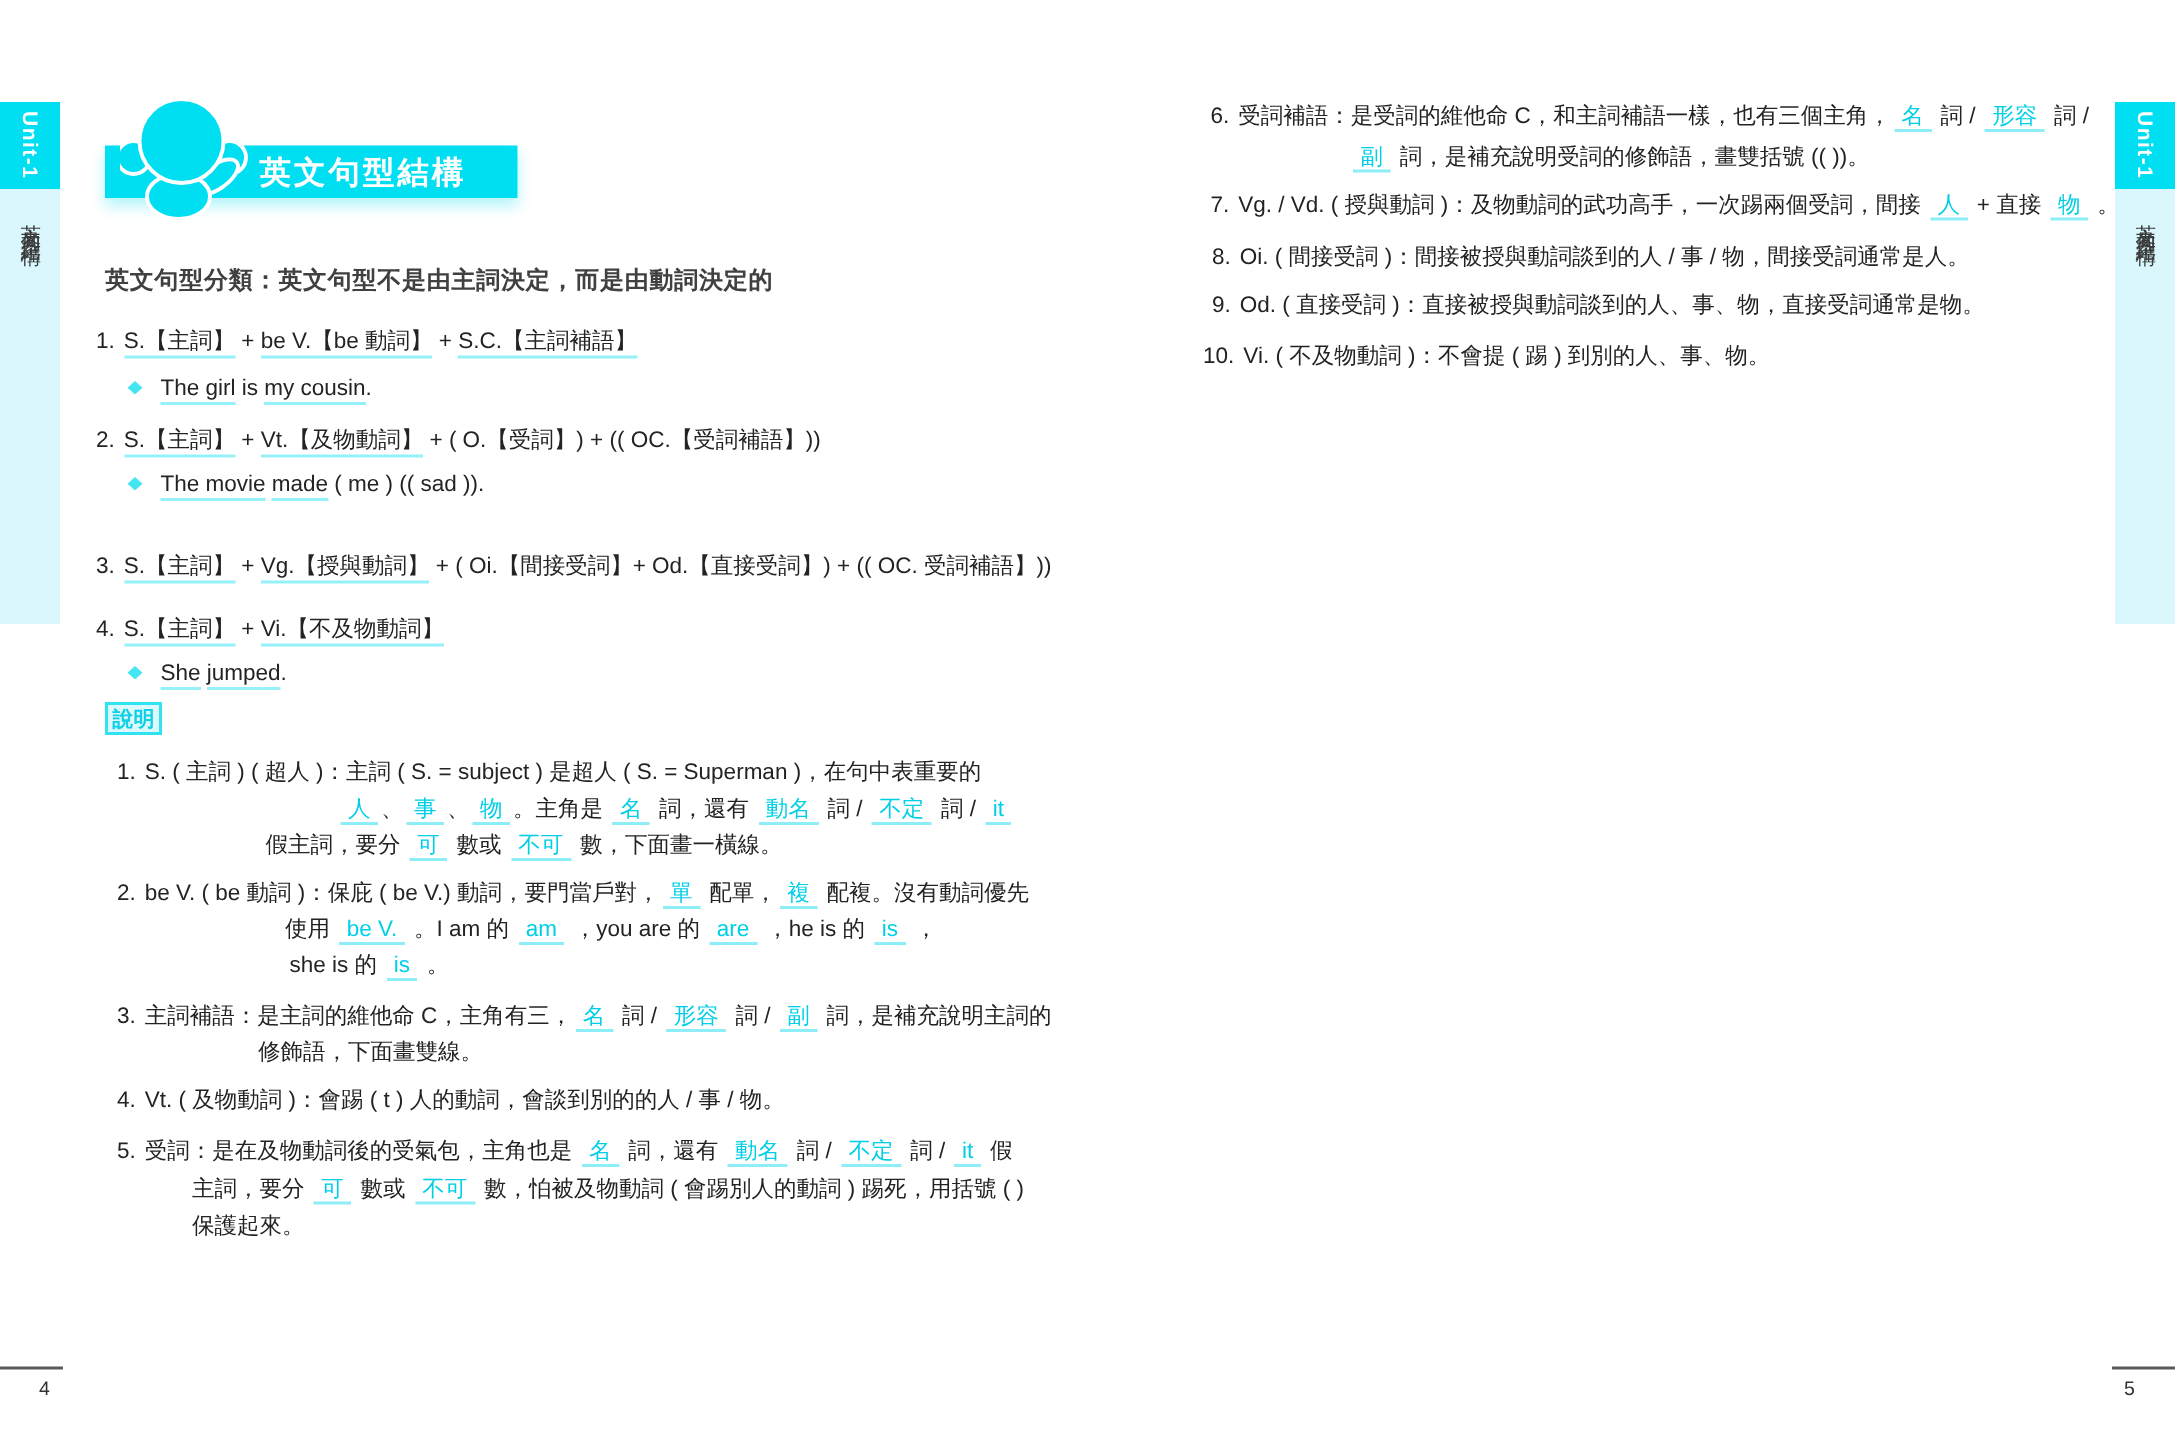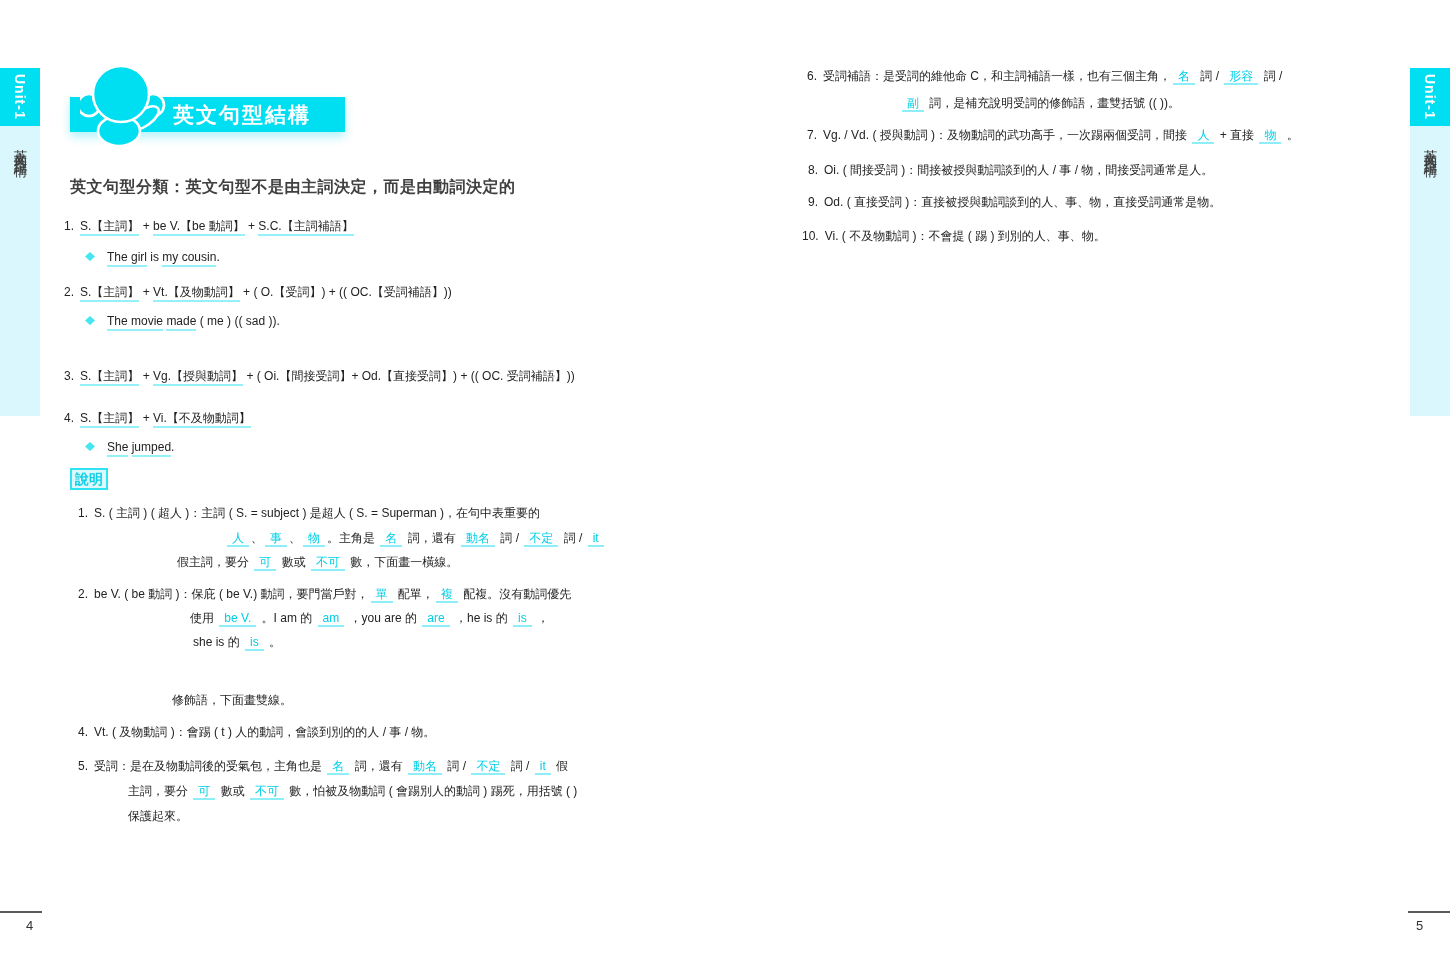--- a/index.html
+++ b/index.html
@@ -15,21 +15,21 @@
   .strip span{writing-mode:vertical-rl;color:#3a3a3a;font-size:13.5px;letter-spacing:3px;}
   
   .banner{position:absolute;left:70px;top:97px;width:275px;height:35px;background:#00dff2;
           box-shadow:0 5px 9px rgba(0,220,242,.30);}
   .banner-title{position:absolute;left:103px;top:4px;color:#fff;font-weight:bold;font-size:21px;
                 letter-spacing:2px;white-space:nowrap;}
   .mascot{position:absolute;left:80px;top:62px;z-index:3;}
   
   .heading{position:absolute;left:70px;top:177px;font-size:16px;font-weight:bold;color:#404040;
            letter-spacing:.5px;white-space:nowrap;}
-  .line{position:absolute;white-space:nowrap;font-size:12px;color:#232323;}
+  .line{position:absolute;white-space:nowrap;font-size:15px;color:#232323;}
   .num{display:inline-block;margin-right:6px;}
   .u{border-bottom:2px solid #96f0f8;padding-bottom:1px;}
   .ans{color:#00cfe6;border-bottom:2px solid #8deef7;padding:0 5px;margin:0 2px;}
   .bullet{display:inline-block;width:10px;height:9px;background:#45e6f2;margin-right:12px;
           clip-path:polygon(50% 0,100% 50%,50% 100%,0 50%);}
   .badge{position:absolute;left:70px;top:468px;display:inline-block;border:2px solid #2fe3f2;
          background:#dcfafd;color:#0fd0e6;font-weight:bold;font-size:14px;line-height:16px;
          padding:1px 3px;white-space:nowrap;}
   
   .foot-rule{position:absolute;height:2px;background:#5a5a5a;top:911px;}
@@ -87,20 +87,21 @@
   <div class="badge">說明</div>
 
   <div class="line" style="left:78px;top:505px;"><span class="num">1.</span><span><span>S. ( 主詞 ) ( 超人 )：主詞 ( S. = subject ) 是超人 ( S. = Superman )，在句中表重要的</span></span></div>
   <div class="line" style="left:225px;top:530px;"><span><span class="ans">人</span><span>、</span><span class="ans">事</span><span>、</span><span class="ans">物</span><span>。主角是 </span><span class="ans">名</span><span> 詞，還有 </span><span class="ans">動名</span><span> 詞 / </span><span class="ans">不定</span><span> 詞 / </span><span class="ans">it</span></span></div>
   <div class="line" style="left:177px;top:554px;"><span><span>假主詞，要分 </span><span class="ans">可</span><span> 數或 </span><span class="ans">不可</span><span> 數，下面畫一橫線。</span></span></div>
 
   <div class="line" style="left:78px;top:586px;"><span class="num">2.</span><span><span>be V. ( be 動詞 )：保庇 ( be V.) 動詞，要門當戶對，</span><span class="ans">單</span><span> 配單，</span><span class="ans">複</span><span> 配複。沒有動詞優先</span></span></div>
   <div class="line" style="left:190px;top:610px;text-align:right;"><span><span>使用 </span><span class="ans">be V.</span><span> 。I am 的 </span><span class="ans">am</span><span> ，you are 的 </span><span class="ans">are</span><span> ，he is 的 </span><span class="ans">is</span><span> ，</span></span></div>
   <div class="line" style="left:193px;top:634px;"><span><span>she is 的 </span><span class="ans">is</span><span> 。</span></span></div>
 
+  <div class="line" style="left:78px;top:668px;"><span class="num">3.</span><span><span>主詞補語：是主詞的維他命 C，主角有三，</span><span class="ans">名</span><span> 詞 / </span><span class="ans">形容</span><span> 詞 / </span><span class="ans">副</span><span> 詞，是補充說明主詞的</span></span></div>
   <div class="line" style="left:172px;top:692px;"><span><span>修飾語，下面畫雙線。</span></span></div>
 
   <div class="line" style="left:78px;top:724px;"><span class="num">4.</span><span><span>Vt. ( 及物動詞 )：會踢 ( t ) 人的動詞，會談到別的的人 / 事 / 物。</span></span></div>
 
   <div class="line" style="left:78px;top:758px;"><span class="num">5.</span><span><span>受詞：是在及物動詞後的受氣包，主角也是 </span><span class="ans">名</span><span> 詞，還有 </span><span class="ans">動名</span><span> 詞 / </span><span class="ans">不定</span><span> 詞 / </span><span class="ans">it</span><span> 假</span></span></div>
   <div class="line" style="left:128px;top:783px;"><span><span>主詞，要分 </span><span class="ans">可</span><span> 數或 </span><span class="ans">不可</span><span> 數，怕被及物動詞 ( 會踢別人的動詞 ) 踢死，用括號 ( )</span></span></div>
   <div class="line" style="left:128px;top:808px;"><span><span>保護起來。</span></span></div>
 
   <div class="line" style="left:807px;top:68px;"><span class="num">6.</span><span><span>受詞補語：是受詞的維他命 C，和主詞補語一樣，也有三個主角，</span><span class="ans">名</span><span> 詞 / </span><span class="ans">形容</span><span> 詞 /</span></span></div>
   <div class="line" style="left:900px;top:95px;"><span><span class="ans">副</span><span> 詞，是補充說明受詞的修飾語，畫雙括號 (( ))。</span></span></div>

